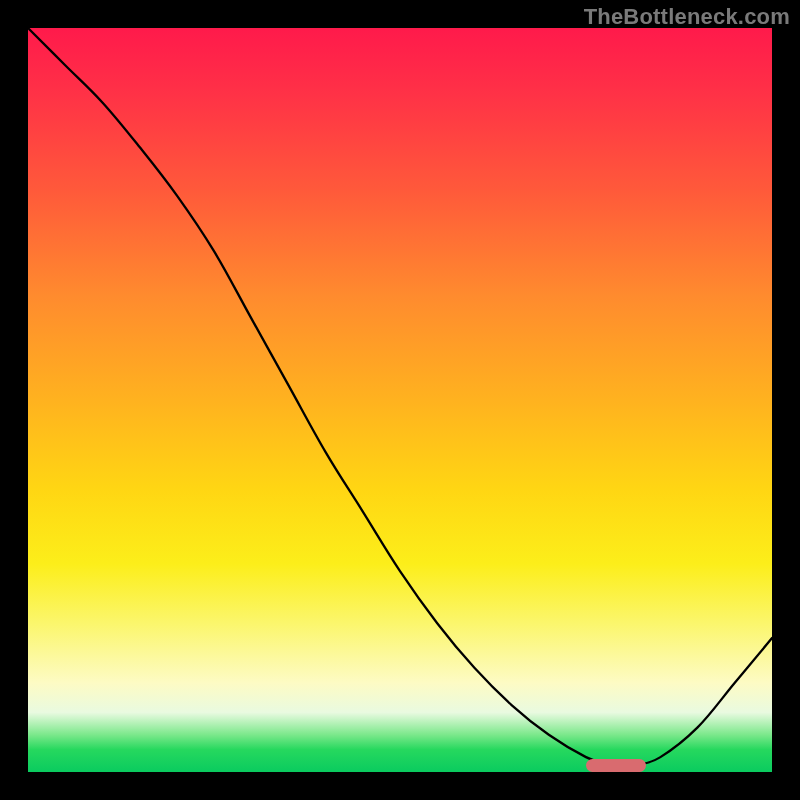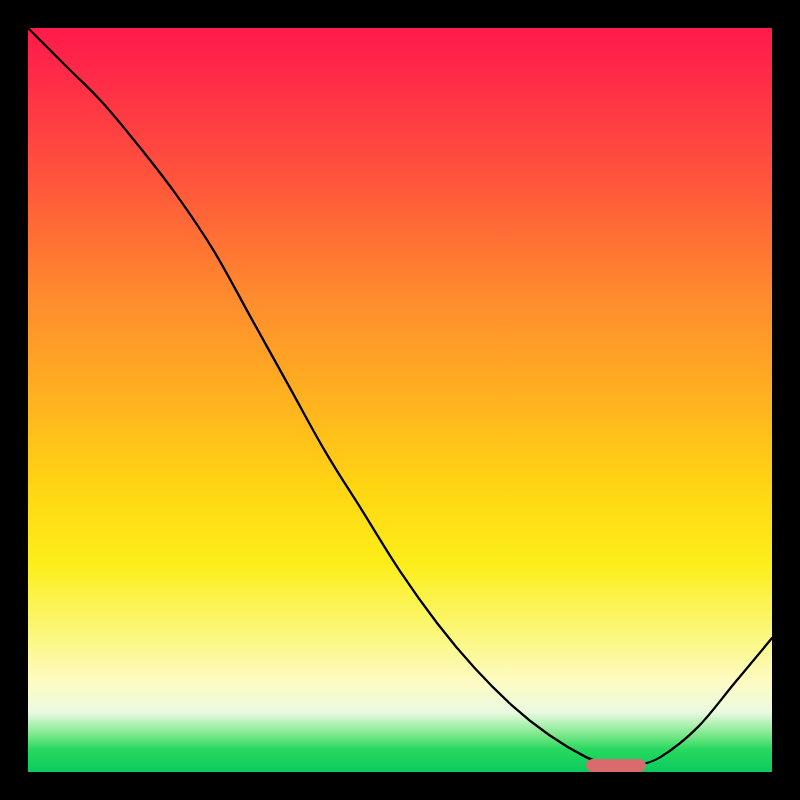--- a/index.html
+++ b/index.html
@@ -74,20 +74,21 @@
     height: 13px;
     border-radius: 7px;
     background: #d96b6f;
   }
 </style>
 </head>
 <body>
 
 <div class="frame">
 
+  <div class="watermark">TheBottleneck.com</div>
 
   <div class="plot">
 
     <svg class="curve" viewBox="0 0 744 744" preserveAspectRatio="none">
       <path id="curve-path" d="M 0,0 C 6.696000000000001,6.696000000000008 23.808,23.80800000000005 37.2,37.200000000000045 C 50.592000000000006,50.59200000000004 61.00800000000001,59.668799999999976 74.4,74.39999999999998 C 87.792,89.13119999999998 98.208,102.30000000000008 111.6,119.04000000000008 C 124.99199999999999,135.7800000000001 135.40800000000002,148.6512 148.8,167.39999999999998 C 162.192,186.14879999999997 172.608,201.10320000000004 186,223.20000000000005 C 199.392,245.29680000000005 209.808,266.05440000000004 223.2,290.16 C 236.59199999999998,314.2656 247.00799999999998,333.0144 260.4,357.12 C 273.792,381.2256 284.208,401.3136 297.6,424.08 C 310.992,446.84639999999996 321.408,462.1728 334.8,483.6 C 348.192,505.02720000000005 358.608,523.032 372,543.12 C 385.392,563.208 395.80800000000005,577.7904000000001 409.20000000000005,595.2 C 422.59200000000004,612.6096 433.008,625.1088000000001 446.4,639.84 C 459.792,654.5712 470.208,664.9872 483.6,677.04 C 496.992,689.0927999999999 507.40799999999996,697.4255999999999 520.8,706.8 C 534.192,716.1744 547.2864,723.7632 558,729.12 C 568.7136,734.4768 573.624,735.2207999999999 580.32,736.56 C 587.0160000000001,737.8992 589.8432,736.56 595.2,736.56 C 600.5568000000001,736.56 603.3839999999999,737.8992 610.0799999999999,736.56 C 616.776,735.2207999999999 621.6863999999999,735.816 632.4,729.12 C 643.1136,722.424 656.2080000000001,712.752 669.6,699.36 C 682.992,685.9680000000001 693.4079999999999,670.7904 706.8,654.72 C 720.192,638.6496000000001 737.304,618.1152000000001 744,610.08"></path>
     </svg>
 
     <div id="marker" class="marker" style="left: 558px; width: 59.52px; top: 730.56px; background: rgb(217, 107, 111);"></div>
 
   </div>

